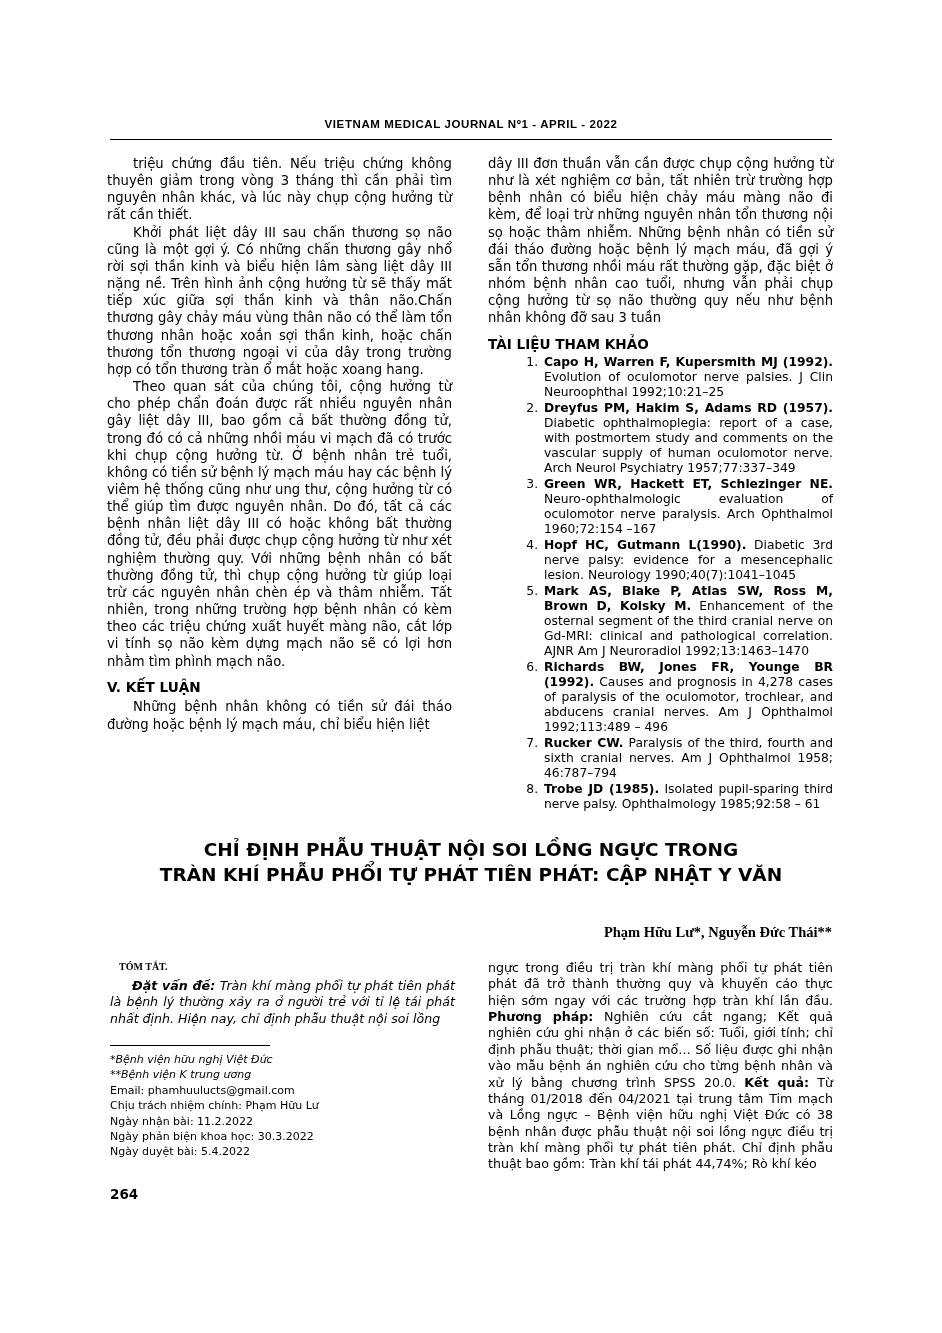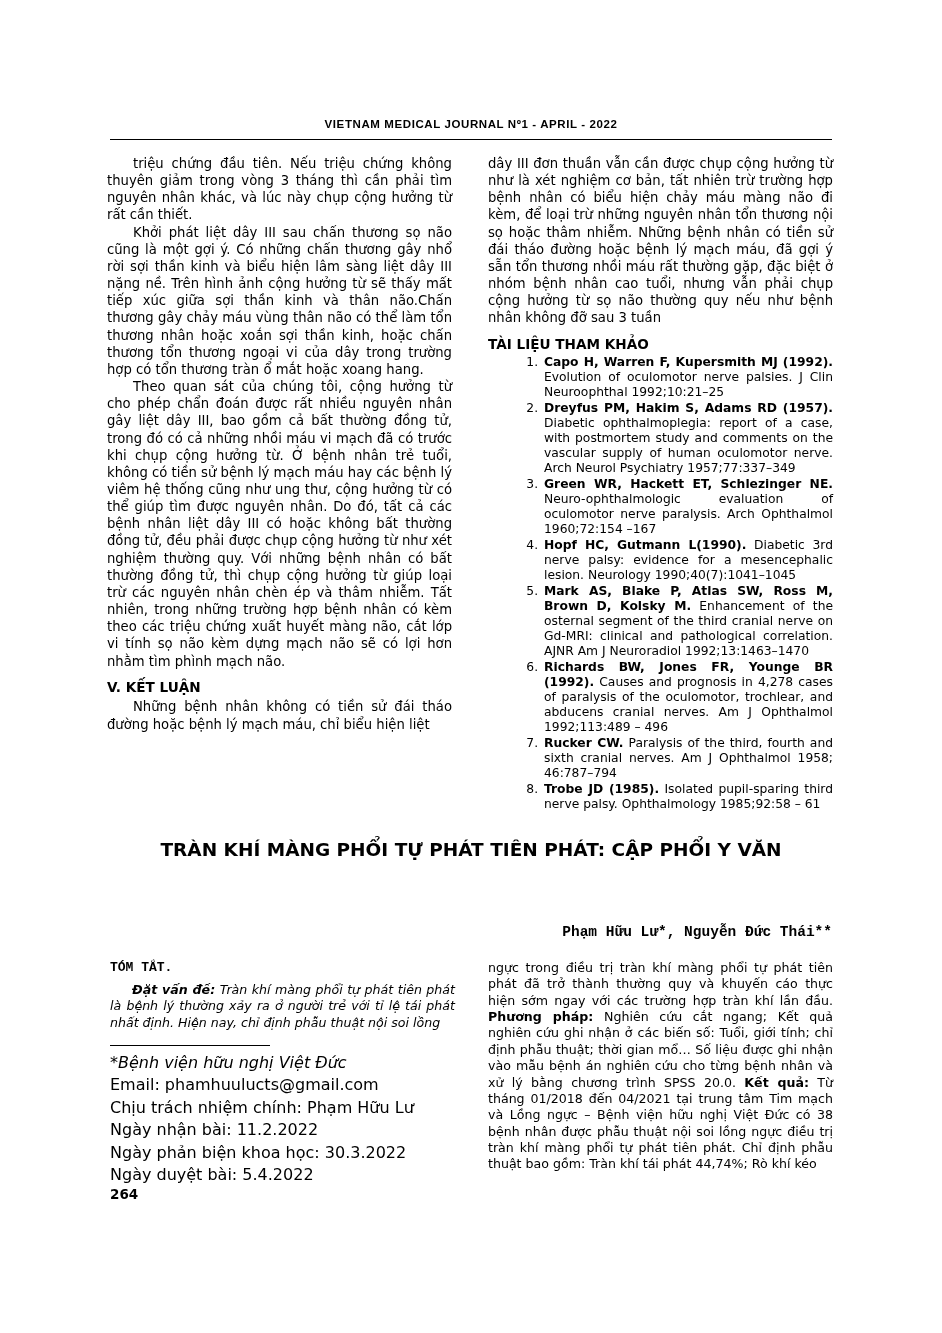--- a/index.html
+++ b/index.html
@@ -92,36 +92,36 @@
     font-family: "DejaVu Sans", sans-serif;
   }
   .authors {
     position: absolute;
     left: 110px;
     top: 924px;
     width: 722px;
     text-align: right;
     font-size: 14.5px;
     font-weight: bold;
-    font-family: Liberation Mono, monospace;
+    font-family: Liberation Serif, serif;
   }
   .abs-left {
     position: absolute;
     left: 110px;
     top: 960px;
     width: 345px;
     font-size: 12.6px;
     line-height: 1.30;
     text-align: justify;
   }
   .abs-left h3 {
-    font-size: 13px;
-    font-weight: bold;
-    margin: 0 0 5px 0;
-    font-family: Liberation Mono, monospace;
+    font-size: 10px;
+    font-weight: bold;
+    margin: 0 0 5px 9px;
+    font-family: Liberation Serif, serif;
   }
   .abs-left p { margin: 0; text-indent: 22px; text-align: justify; font-style: italic; }
   .abs-right {
     position: absolute;
     left: 488px;
     top: 960px;
     width: 345px;
     font-size: 12.6px;
     line-height: 1.30;
     text-align: justify;
@@ -133,21 +133,21 @@
     top: 1045px;
     width: 160px;
     height: 1px;
     background: #000;
   }
   .footnotes {
     position: absolute;
     left: 110px;
     top: 1052px;
     width: 345px;
-    font-size: 16px;
+    font-size: 11px;
     line-height: 1.40;
   }
   .footnotes div { white-space: nowrap; }
   .footnotes .ital { font-style: italic; }
   .page-num {
     position: absolute;
     left: 110px;
     top: 1186px;
     font-size: 13.5px;
     font-weight: bold;
@@ -179,37 +179,39 @@
       <li><b>Green WR, Hackett ET, Schlezinger NE.</b><span> Neuro-ophthalmologic evaluation of oculomotor nerve paralysis. Arch Ophthalmol 1960;72:154 –167</span></li>
       <li><b>Hopf HC, Gutmann L(1990).</b><span> Diabetic 3rd nerve palsy: evidence for a mesencephalic lesion. Neurology 1990;40(7):1041–1045</span></li>
       <li><b>Mark AS, Blake P, Atlas SW, Ross M, Brown D, Kolsky M.</b><span> Enhancement of the osternal segment of the third cranial nerve on Gd-MRI: clinical and pathological correlation. AJNR Am J Neuroradiol 1992;13:1463–1470</span></li>
       <li><b>Richards BW, Jones FR, Younge BR (1992).</b><span> Causes and prognosis in 4,278 cases of paralysis of the oculomotor, trochlear, and abducens cranial nerves. Am J Ophthalmol 1992;113:489 – 496</span></li>
       <li><b>Rucker CW.</b><span> Paralysis of the third, fourth and sixth cranial nerves. Am J Ophthalmol 1958; 46:787–794</span></li>
       <li><b>Trobe JD (1985).</b><span> Isolated pupil-sparing third nerve palsy. Ophthalmology 1985;92:58 – 61</span></li>
     </ol>
   </div>
 
   <div class="title-block">
-    <div class="art-title">TRÀN KHÍ MÀNG PHỔI TỰ PHÁT TIÊN PHÁT: CẬP PHỔI Y VĂN</div>
+    <div class="art-title">CHỈ ĐỊNH PHẪU THUẬT NỘI SOI LỒNG NGỰC TRONG</div>
+    <div class="art-title">TRÀN KHÍ PHẪU PHỔI TỰ PHÁT TIÊN PHÁT: CẬP NHẬT Y VĂN</div>
   </div>
 
   <div class="authors">Phạm Hữu Lư*, Nguyễn Đức Thái**</div>
 
   <div class="abs-left">
     <h3><span>TÓM TẮT</span><span>.</span></h3>
     <p><b class="run">Đặt vấn đề:</b><span> Tràn khí màng phổi tự phát tiên phát là bệnh lý thường xảy ra ở người trẻ với tỉ lệ tái phát nhất định. Hiện nay, chỉ định phẫu thuật nội soi lồng</span></p>
   </div>
 
   <div class="abs-right">
     <p><span>ngực trong điều trị tràn khí màng phổi tự phát tiên phát đã trở thành thường quy và khuyến cáo thực hiện sớm ngay với các trường hợp tràn khí lần đầu. </span><b class="run">Phương pháp:</b><span> Nghiên cứu cắt ngang; Kết quả nghiên cứu ghi nhận ở các biến số: Tuổi, giới tính; chỉ định phẫu thuật; thời gian mổ… Số liệu được ghi nhận vào mẫu bệnh án nghiên cứu cho từng bệnh nhân và xử lý bằng chương trình SPSS 20.0. </span><b class="run">Kết quả:</b><span> Từ tháng 01/2018 đến 04/2021 tại trung tâm Tim mạch và Lồng ngực – Bệnh viện hữu nghị Việt Đức có 38 bệnh nhân được phẫu thuật nội soi lồng ngực điều trị tràn khí màng phổi tự phát tiên phát. Chỉ định phẫu thuật bao gồm: Tràn khí tái phát 44,74%; Rò khí kéo</span></p>
   </div>
 
   <div class="footnote-rule"></div>
   <div class="footnotes">
     <div class="ital">*Bệnh viện hữu nghị Việt Đức</div>
+    <div class="ital">**Bệnh viện K trung ương</div>
     <div>Email: phamhuulucts@gmail.com</div>
     <div>Chịu trách nhiệm chính: Phạm Hữu Lư</div>
     <div>Ngày nhận bài: 11.2.2022</div>
     <div>Ngày phản biện khoa học: 30.3.2022</div>
     <div>Ngày duyệt bài: 5.4.2022</div>
   </div>
 
   <div class="page-num">264</div>
 
 </div>

